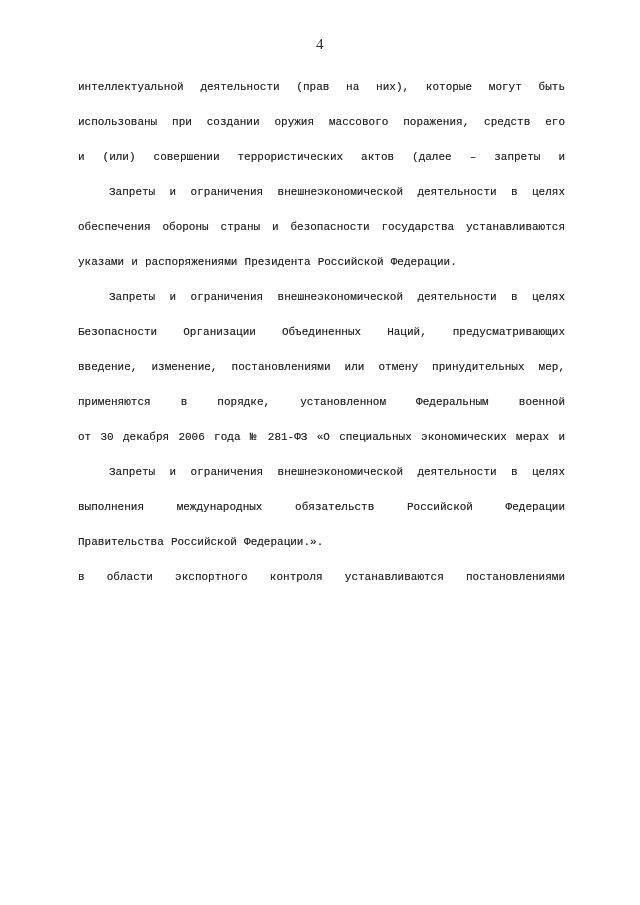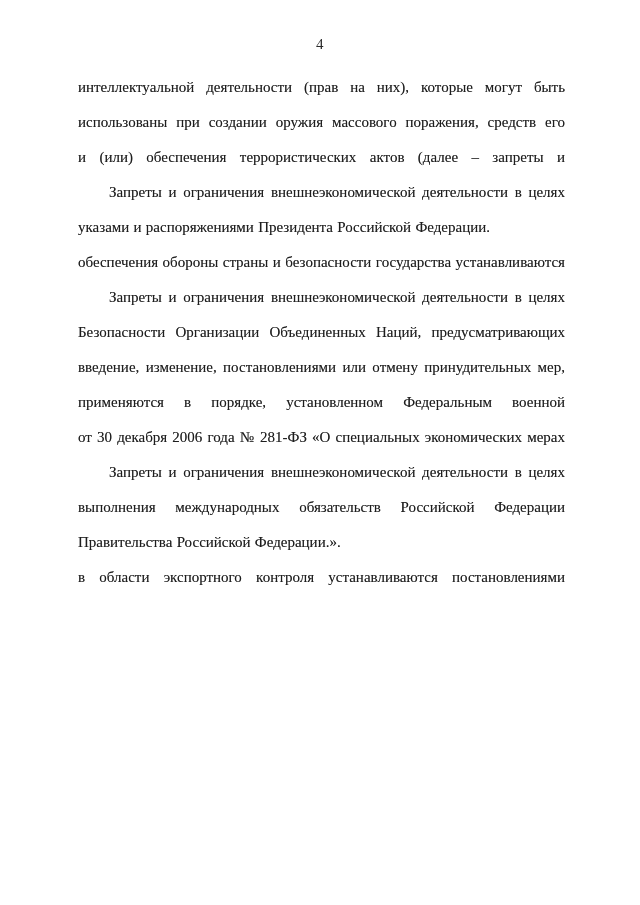--- a/index.html
+++ b/index.html
@@ -36,50 +36,51 @@
     left: 78px;
     width: 487px;
   }
   .paragraph {
     margin: 0;
     padding: 0;
   }
   .line {
     height: 35px;
     line-height: 35px;
-    font-size: 15px;
+    font-size: 11px;
     white-space: normal;
     overflow: hidden;
     text-align: justify;
     text-align-last: justify;
     text-shadow: 0 0 0.5px rgba(20, 20, 20, 0.45);
     word-spacing: 0.5px;
+    font-family: Liberation Mono, monospace;
   }
   .line.last {
     text-align-last: left;
   }
   .line.indent {
     text-indent: 31px;
   }
 </style>
 </head>
 <body>
 
 <main class="page">
   <div class="page-number">4</div>
   <section class="body" id="doc-body">
       <div class="paragraph">
         <div class="line">интеллектуальной деятельности (прав на них), которые могут быть</div>
         <div class="line">использованы при создании оружия массового поражения, средств его</div>
-        <div class="line">и (или) обеспечения террористических актов (далее – запреты и</div>
+        <div class="line">и (или) совершении террористических актов (далее – запреты и</div>
       </div>
       <div class="paragraph">
         <div class="line indent">Запреты и ограничения внешнеэкономической деятельности в целях</div>
+        <div class="line">обеспечения обороны страны и безопасности государства устанавливаются</div>
         <div class="line last">указами и распоряжениями Президента Российской Федерации.</div>
-        <div class="line">обеспечения обороны страны и безопасности государства устанавливаются</div>
       </div>
       <div class="paragraph">
         <div class="line indent">Запреты и ограничения внешнеэкономической деятельности в целях</div>
         <div class="line">Безопасности Организации Объединенных Наций, предусматривающих</div>
         <div class="line">введение, изменение, постановлениями или отмену принудительных мер,</div>
         <div class="line">применяются в порядке, установленном Федеральным военной</div>
         <div class="line">от 30 декабря 2006 года № 281-ФЗ «О специальных экономических мерах и</div>
       </div>
       <div class="paragraph">
         <div class="line indent">Запреты и ограничения внешнеэкономической деятельности в целях</div>

